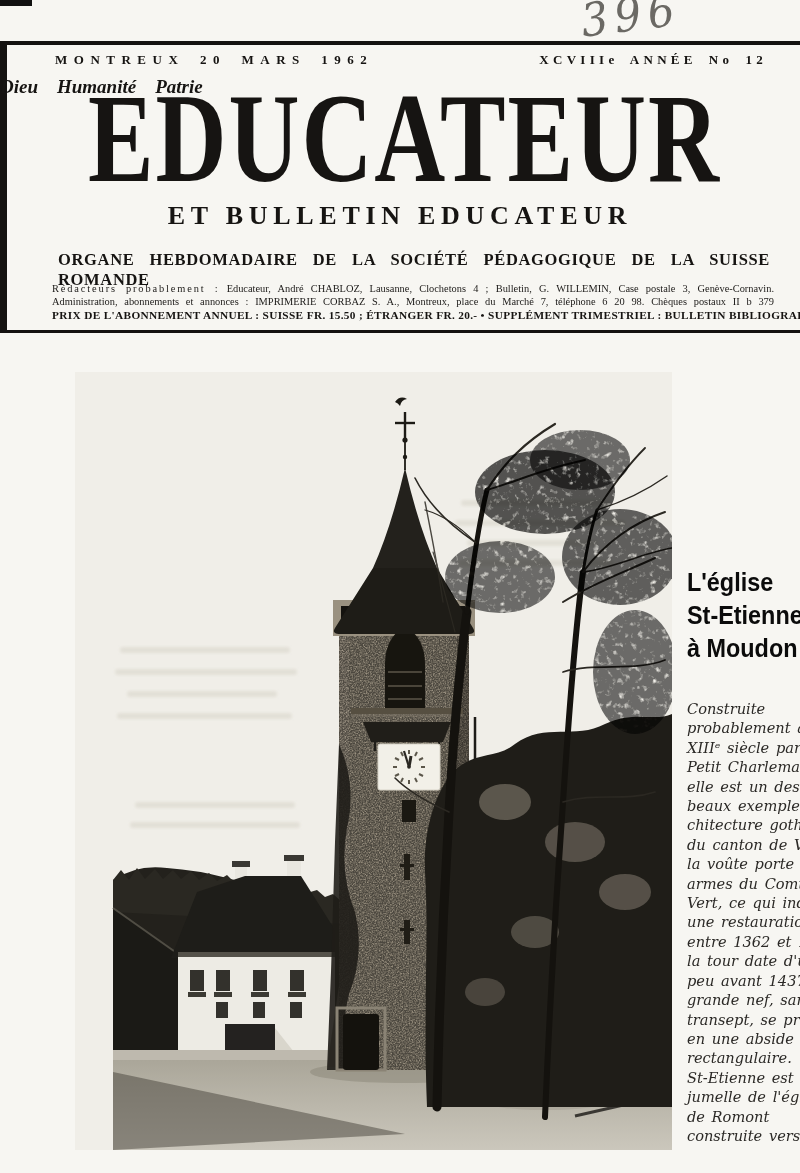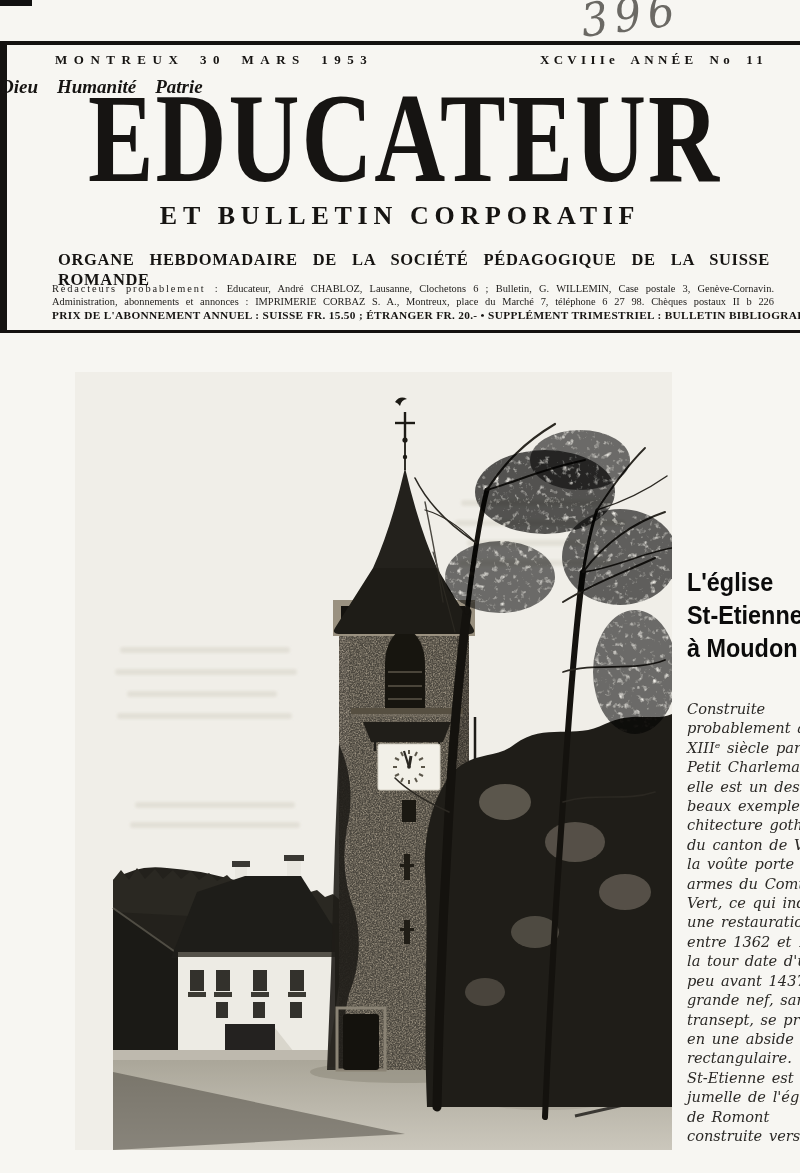--- a/index.html
+++ b/index.html
@@ -82,28 +82,28 @@
 
 <div class="page">
 
   <div class="corner-mark"></div>
   <div class="handwritten">396</div>
 
   <div class="rule rule-top"></div>
   <div class="left-bar"></div>
 
   <header>
-    <div class="date-line">MONTREUX 30 MARS 1953</div>
-    <div class="issue-line">XCVIIIe ANNÉE No 11</div>
+    <div class="date-line">MONTREUX 20 MARS 1962</div>
+    <div class="issue-line">XCVIIIe ANNÉE No 12</div>
     <div class="motto">Dieu Humanité Patrie</div>
     <h1 class="title">EDUCATEUR</h1>
-    <div class="subtitle">ET BULLETIN CORPORATIF</div>
+    <div class="subtitle">ET BULLETIN EDUCATEUR</div>
     <div class="organ-line">ORGANE HEBDOMADAIRE DE LA SOCIÉTÉ PÉDAGOGIQUE DE LA SUISSE ROMANDE</div>
-    <div class="fine-line editors-line"><span class="ls-label">Rédacteurs probablement :</span> <span>Educateur, André CHABLOZ, Lausanne, Clochetons 6 ; Bulletin, G. WILLEMIN, Case postale 3, Genève-Cornavin.</span></div>
-    <div class="fine-line admin-line">Administration, abonnements et annonces : IMPRIMERIE CORBAZ S. A., Montreux, place du Marché 7, téléphone 6 27 98. Chèques postaux II b 226</div>
+    <div class="fine-line editors-line"><span class="ls-label">Rédacteurs probablement :</span> <span>Educateur, André CHABLOZ, Lausanne, Clochetons 4 ; Bulletin, G. WILLEMIN, Case postale 3, Genève-Cornavin.</span></div>
+    <div class="fine-line admin-line">Administration, abonnements et annonces : IMPRIMERIE CORBAZ S. A., Montreux, place du Marché 7, téléphone 6 20 98. Chèques postaux II b 379</div>
     <div class="price-line">PRIX DE L'ABONNEMENT ANNUEL : SUISSE FR. 15.50 ; ÉTRANGER FR. 20.-  •  SUPPLÉMENT TRIMESTRIEL : BULLETIN BIBLIOGRAPHIQUE</div>
   </header>
 
   <div class="rule rule-bottom"></div>
 
   <figure class="photo">
     <svg viewBox="0 0 597 778" width="597" height="778" xmlns="http://www.w3.org/2000/svg">
       <defs>
         <filter id="speckle" x="-5%" y="-5%" width="110%" height="110%">
           <feTurbulence type="fractalNoise" baseFrequency="0.7" numOctaves="2" seed="7" result="n"></feTurbulence>

